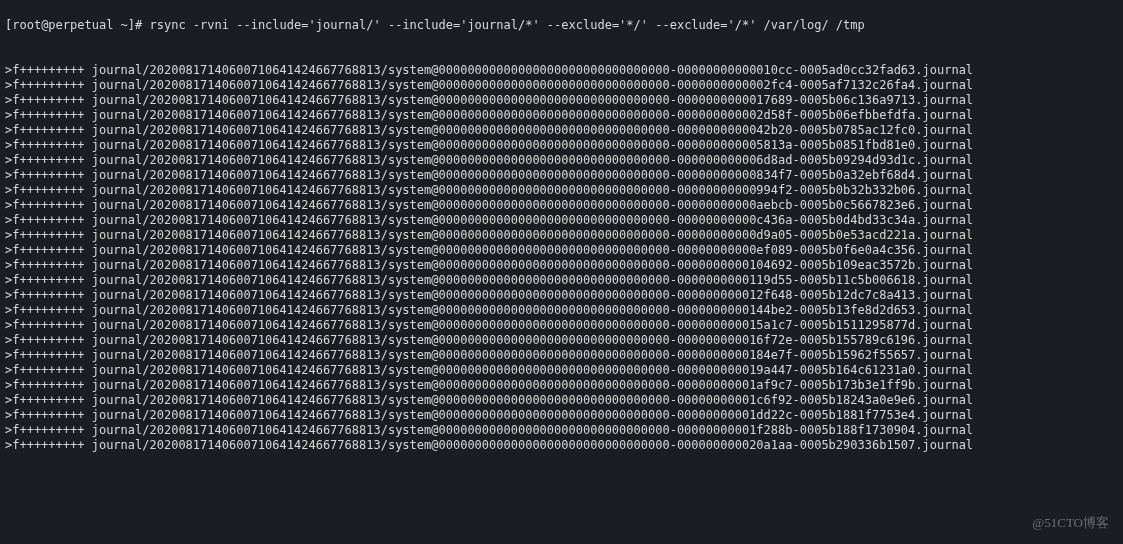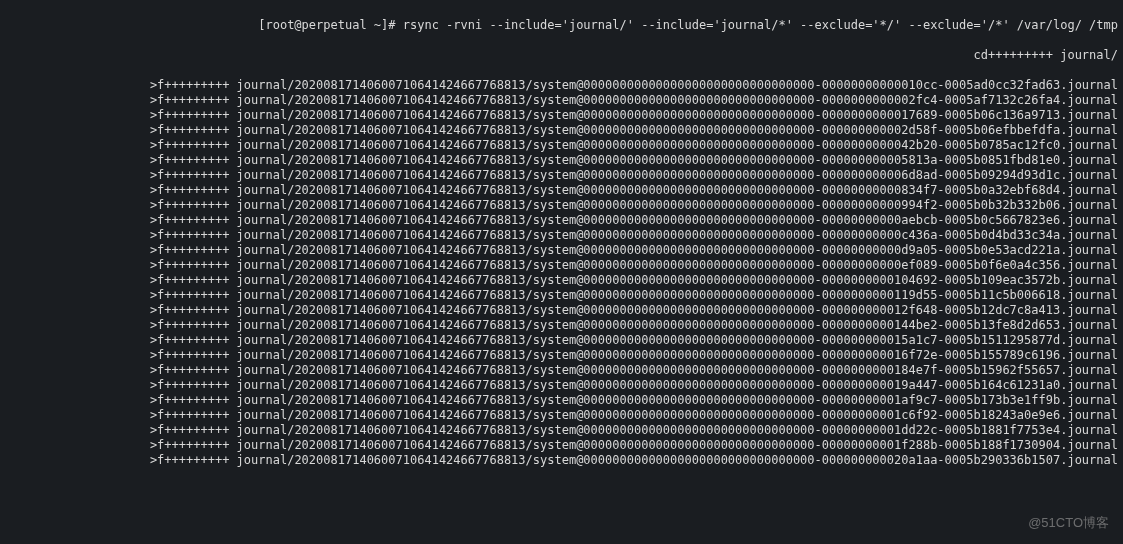--- a/index.html
+++ b/index.html
@@ -13,37 +13,37 @@
   .terminal {
     font-family: "DejaVu Sans Mono", "Menlo", "Consolas", monospace;
     font-size: 12px;
     line-height: 15px;
     color: #d8d8d8;
     padding: 3px 5px;
     white-space: pre;
     letter-spacing: 0px;
     position: relative;
   }
-  .line { display: block; text-align: right; }
+  .line { display: block; }
   .watermark {
     position: absolute;
     right: 14px;
     top: 515px;
     color: #8f8f8f;
     font-size: 13px;
-    font-family: Liberation Sans, sans-serif;
+    font-family: Liberation Serif, serif;
     opacity: 0.7;
   }
 </style>
 </head>
 <body>
 
 <div class="terminal">
 <span class="line"><span class="bracket">[</span><span class="userhost">root@perpetual ~</span><span class="bracket">]# </span><span>rsync -rvni --include='journal/' --include='journal/*' --exclude='*/' --exclude='/*' /var/log/ /tmp</span></span>
-<span id="dir-lines"><span class="line">cd+++++++++ journal/</span></span>
+<span id="dir-lines"></span>
 <span id="system-lines"><span class="line">&gt;f+++++++++ journal/20200817140600710641424667768813/system@00000000000000000000000000000000-00000000000010cc-0005ad0cc32fad63.journal</span><span class="line">&gt;f+++++++++ journal/20200817140600710641424667768813/system@00000000000000000000000000000000-0000000000002fc4-0005af7132c26fa4.journal</span><span class="line">&gt;f+++++++++ journal/20200817140600710641424667768813/system@00000000000000000000000000000000-0000000000017689-0005b06c136a9713.journal</span><span class="line">&gt;f+++++++++ journal/20200817140600710641424667768813/system@00000000000000000000000000000000-000000000002d58f-0005b06efbbefdfa.journal</span><span class="line">&gt;f+++++++++ journal/20200817140600710641424667768813/system@00000000000000000000000000000000-0000000000042b20-0005b0785ac12fc0.journal</span><span class="line">&gt;f+++++++++ journal/20200817140600710641424667768813/system@00000000000000000000000000000000-000000000005813a-0005b0851fbd81e0.journal</span><span class="line">&gt;f+++++++++ journal/20200817140600710641424667768813/system@00000000000000000000000000000000-000000000006d8ad-0005b09294d93d1c.journal</span><span class="line">&gt;f+++++++++ journal/20200817140600710641424667768813/system@00000000000000000000000000000000-00000000000834f7-0005b0a32ebf68d4.journal</span><span class="line">&gt;f+++++++++ journal/20200817140600710641424667768813/system@00000000000000000000000000000000-00000000000994f2-0005b0b32b332b06.journal</span><span class="line">&gt;f+++++++++ journal/20200817140600710641424667768813/system@00000000000000000000000000000000-00000000000aebcb-0005b0c5667823e6.journal</span><span class="line">&gt;f+++++++++ journal/20200817140600710641424667768813/system@00000000000000000000000000000000-00000000000c436a-0005b0d4bd33c34a.journal</span><span class="line">&gt;f+++++++++ journal/20200817140600710641424667768813/system@00000000000000000000000000000000-00000000000d9a05-0005b0e53acd221a.journal</span><span class="line">&gt;f+++++++++ journal/20200817140600710641424667768813/system@00000000000000000000000000000000-00000000000ef089-0005b0f6e0a4c356.journal</span><span class="line">&gt;f+++++++++ journal/20200817140600710641424667768813/system@00000000000000000000000000000000-0000000000104692-0005b109eac3572b.journal</span><span class="line">&gt;f+++++++++ journal/20200817140600710641424667768813/system@00000000000000000000000000000000-0000000000119d55-0005b11c5b006618.journal</span><span class="line">&gt;f+++++++++ journal/20200817140600710641424667768813/system@00000000000000000000000000000000-000000000012f648-0005b12dc7c8a413.journal</span><span class="line">&gt;f+++++++++ journal/20200817140600710641424667768813/system@00000000000000000000000000000000-0000000000144be2-0005b13fe8d2d653.journal</span><span class="line">&gt;f+++++++++ journal/20200817140600710641424667768813/system@00000000000000000000000000000000-000000000015a1c7-0005b1511295877d.journal</span><span class="line">&gt;f+++++++++ journal/20200817140600710641424667768813/system@00000000000000000000000000000000-000000000016f72e-0005b155789c6196.journal</span><span class="line">&gt;f+++++++++ journal/20200817140600710641424667768813/system@00000000000000000000000000000000-0000000000184e7f-0005b15962f55657.journal</span><span class="line">&gt;f+++++++++ journal/20200817140600710641424667768813/system@00000000000000000000000000000000-000000000019a447-0005b164c61231a0.journal</span><span class="line">&gt;f+++++++++ journal/20200817140600710641424667768813/system@00000000000000000000000000000000-00000000001af9c7-0005b173b3e1ff9b.journal</span><span class="line">&gt;f+++++++++ journal/20200817140600710641424667768813/system@00000000000000000000000000000000-00000000001c6f92-0005b18243a0e9e6.journal</span><span class="line">&gt;f+++++++++ journal/20200817140600710641424667768813/system@00000000000000000000000000000000-00000000001dd22c-0005b1881f7753e4.journal</span><span class="line">&gt;f+++++++++ journal/20200817140600710641424667768813/system@00000000000000000000000000000000-00000000001f288b-0005b188f1730904.journal</span><span class="line">&gt;f+++++++++ journal/20200817140600710641424667768813/system@00000000000000000000000000000000-000000000020a1aa-0005b290336b1507.journal</span></span>
 
 
 
 
 
 <div class="watermark">@51CTO博客</div>
 </div>
 
 </body></html>

